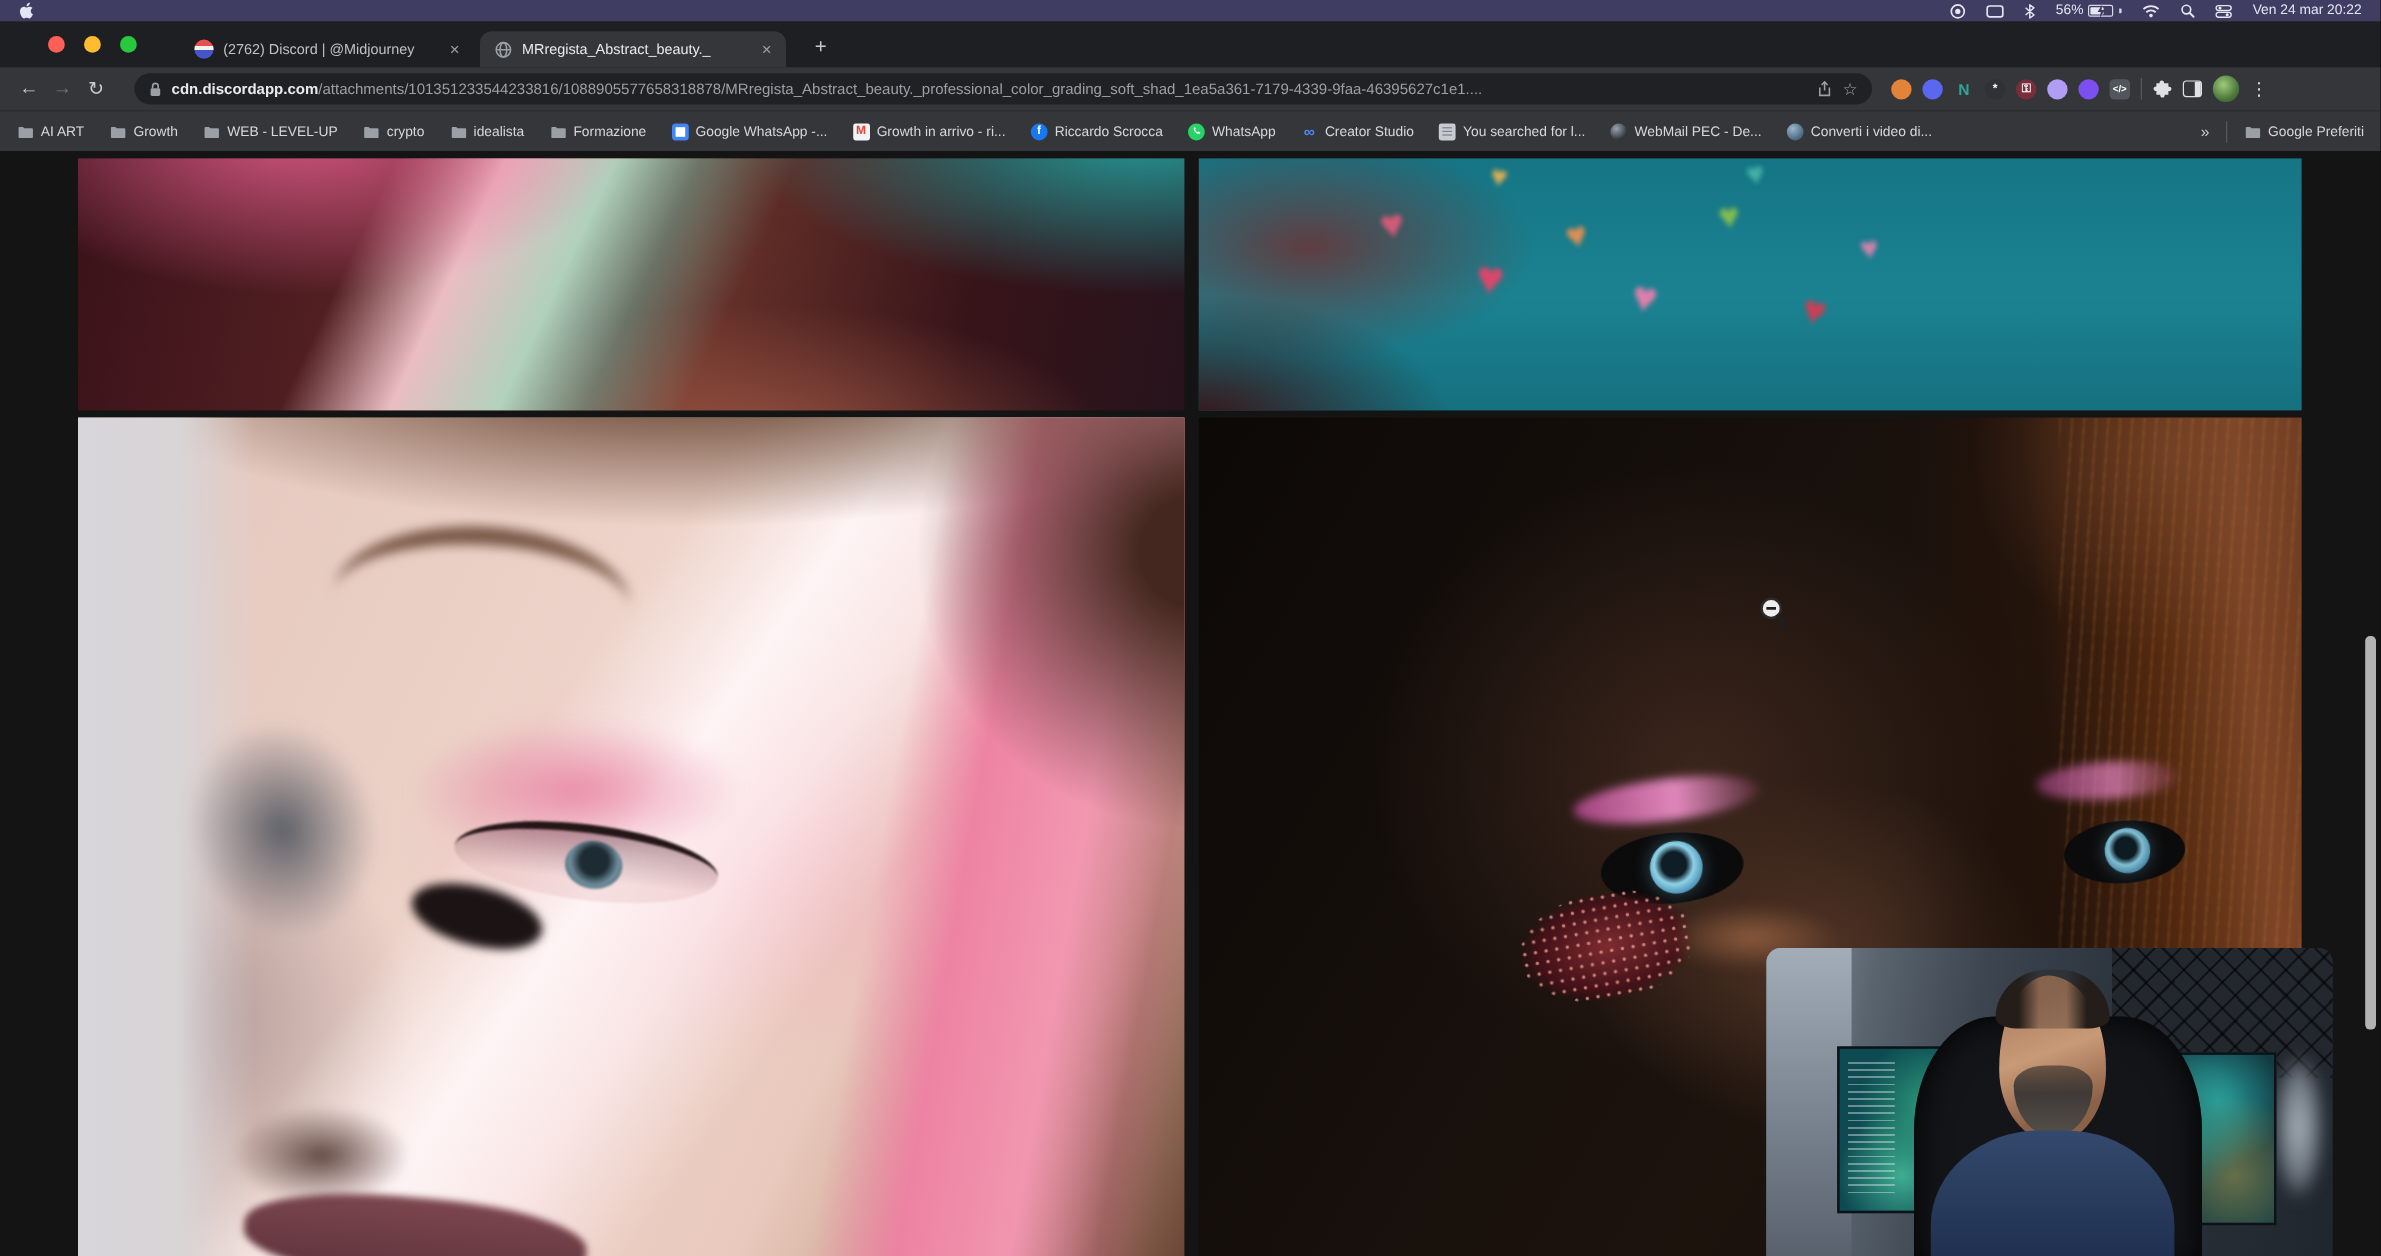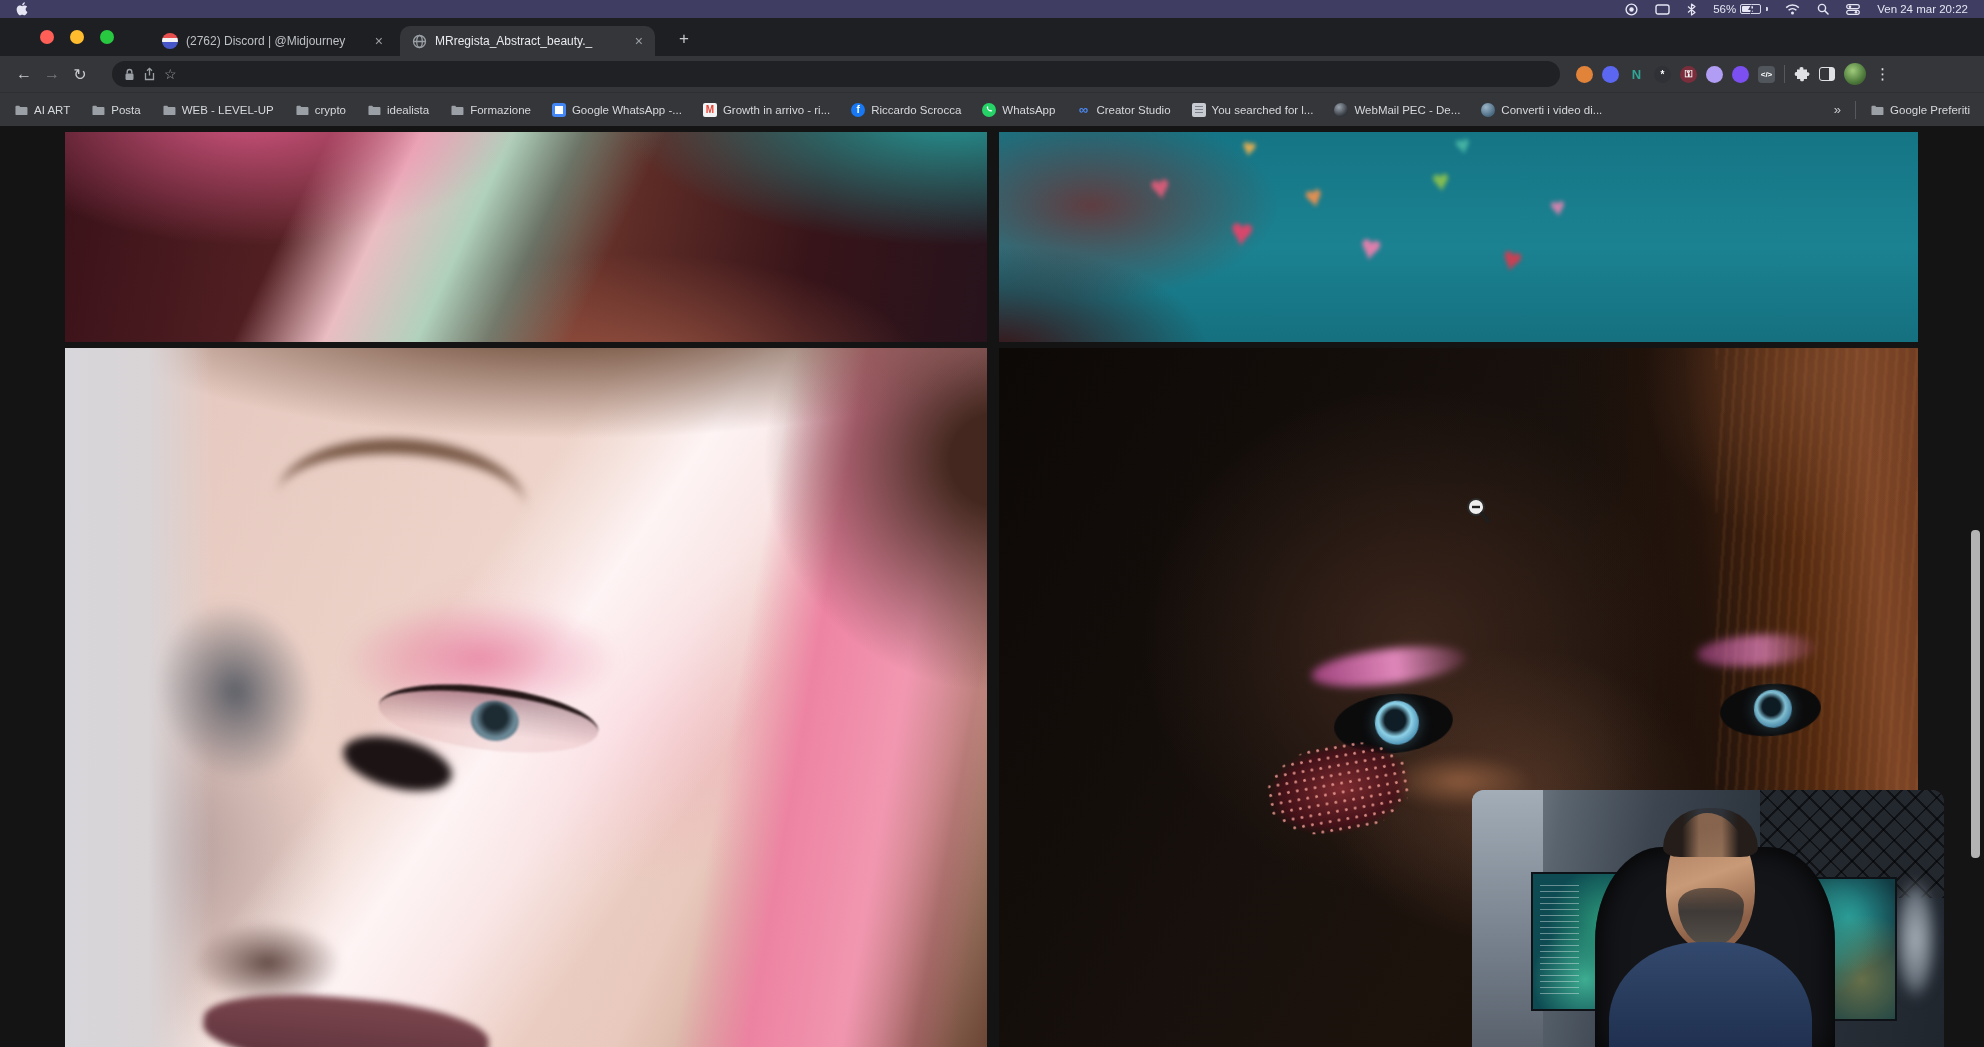--- a/index.html
+++ b/index.html
@@ -288,20 +288,21 @@
     <span class="navbtn b i-back"></span>
     <span class="navbtn dim i-fwd"></span>
     <span class="navbtn i-reload"></span>
     <div class="omnibox">
       <span style="display:inline-flex;flex:0 0 auto;">
         <svg width="11" height="13" viewBox="0 0 11 13">
             <rect x="1.5" y="5.5" width="8" height="6.5" rx="1.2" fill="#9aa0a6"></rect>
             <path d="M3.2 5.5V3.8a2.3 2.3 0 0 1 4.6 0v1.7" fill="none" stroke="#9aa0a6" stroke-width="1.4"></path>
           </svg>
       </span>
+      <span class="urltext"><span class="dom">cdn.discordapp.com</span><span class="path">/attachments/101351233544233816/1088905577658318878/MRregista_Abstract_beauty._professional_color_grading_soft_shad_1ea5a361-7179-4339-9faa-46395627c1e1....</span></span>
       <span style="display:inline-flex;flex:0 0 auto;">
         <svg width="13" height="14" viewBox="0 0 13 14">
             <path d="M2.5 6v6.5h8V6" fill="none" stroke="#9aa0a6" stroke-width="1.3"></path>
             <line x1="6.5" y1="1.5" x2="6.5" y2="8.5" stroke="#9aa0a6" stroke-width="1.3"></line>
             <path d="M4 3.8 6.5 1.3 9 3.8" fill="none" stroke="#9aa0a6" stroke-width="1.3"></path>
           </svg>
       </span>
       <span class="i-star"></span>
     </div>
     <div class="extrow">
@@ -329,21 +330,21 @@
     <span class="bm">
       <svg width="14" height="12" viewBox="0 0 14 13">
           <path d="M1 3c0-.6.4-1 1-1h3l1.2 1.2H13c.6 0 1 .4 1 1V11c0 .6-.4 1-1 1H2c-.6 0-1-.4-1-1z" fill="#9aa0a6"></path>
         </svg>
       <span>AI ART</span>
       </span>
     <span class="bm">
       <svg width="14" height="12" viewBox="0 0 14 13">
           <path d="M1 3c0-.6.4-1 1-1h3l1.2 1.2H13c.6 0 1 .4 1 1V11c0 .6-.4 1-1 1H2c-.6 0-1-.4-1-1z" fill="#9aa0a6"></path>
         </svg>
-      <span>Posta</span>
+      <span>Growth</span>
       </span>
     <span class="bm">
       <svg width="14" height="12" viewBox="0 0 14 13">
           <path d="M1 3c0-.6.4-1 1-1h3l1.2 1.2H13c.6 0 1 .4 1 1V11c0 .6-.4 1-1 1H2c-.6 0-1-.4-1-1z" fill="#9aa0a6"></path>
         </svg>
       <span>WEB - LEVEL-UP</span>
       </span>
     <span class="bm">
       <svg width="14" height="12" viewBox="0 0 14 13">
           <path d="M1 3c0-.6.4-1 1-1h3l1.2 1.2H13c.6 0 1 .4 1 1V11c0 .6-.4 1-1 1H2c-.6 0-1-.4-1-1z" fill="#9aa0a6"></path>

